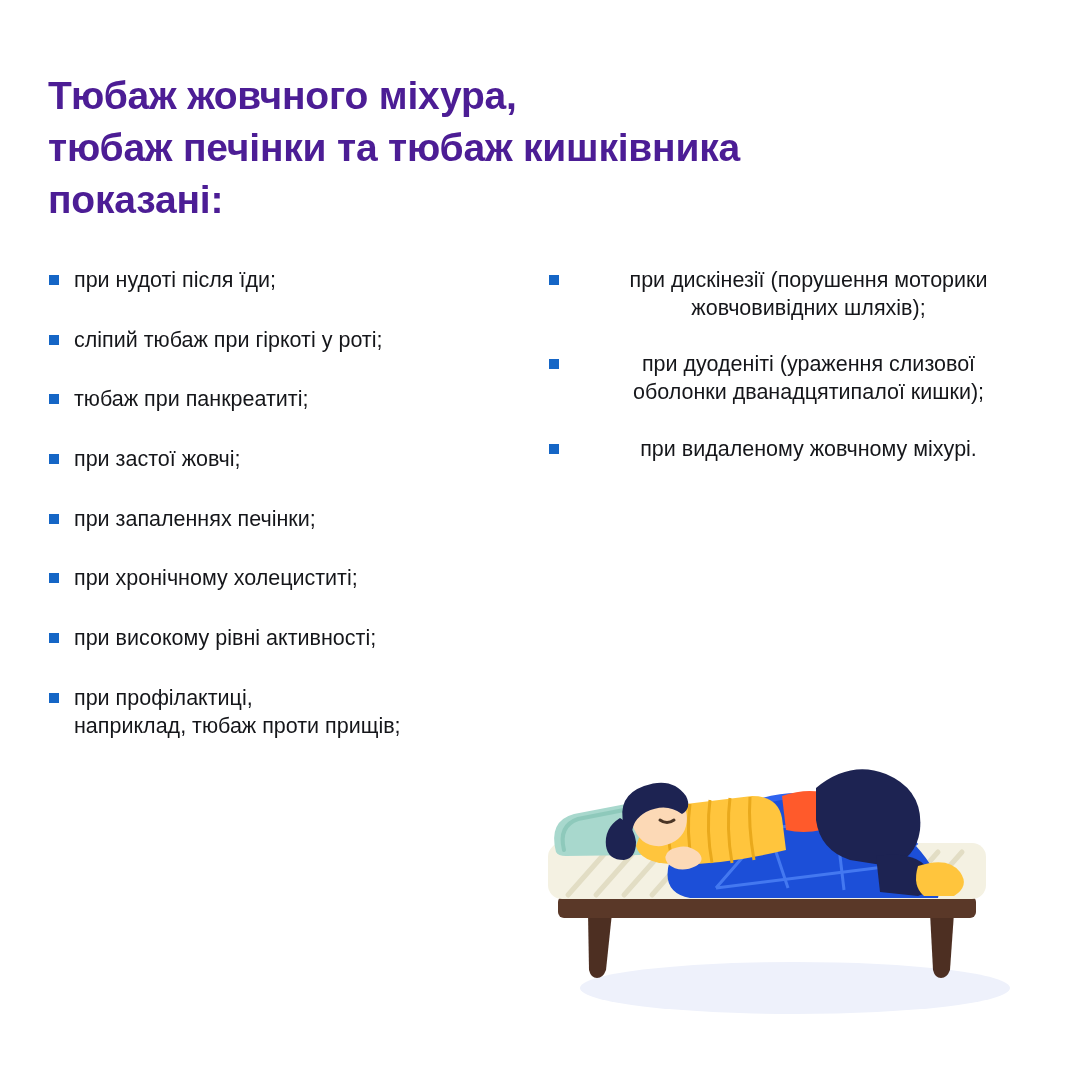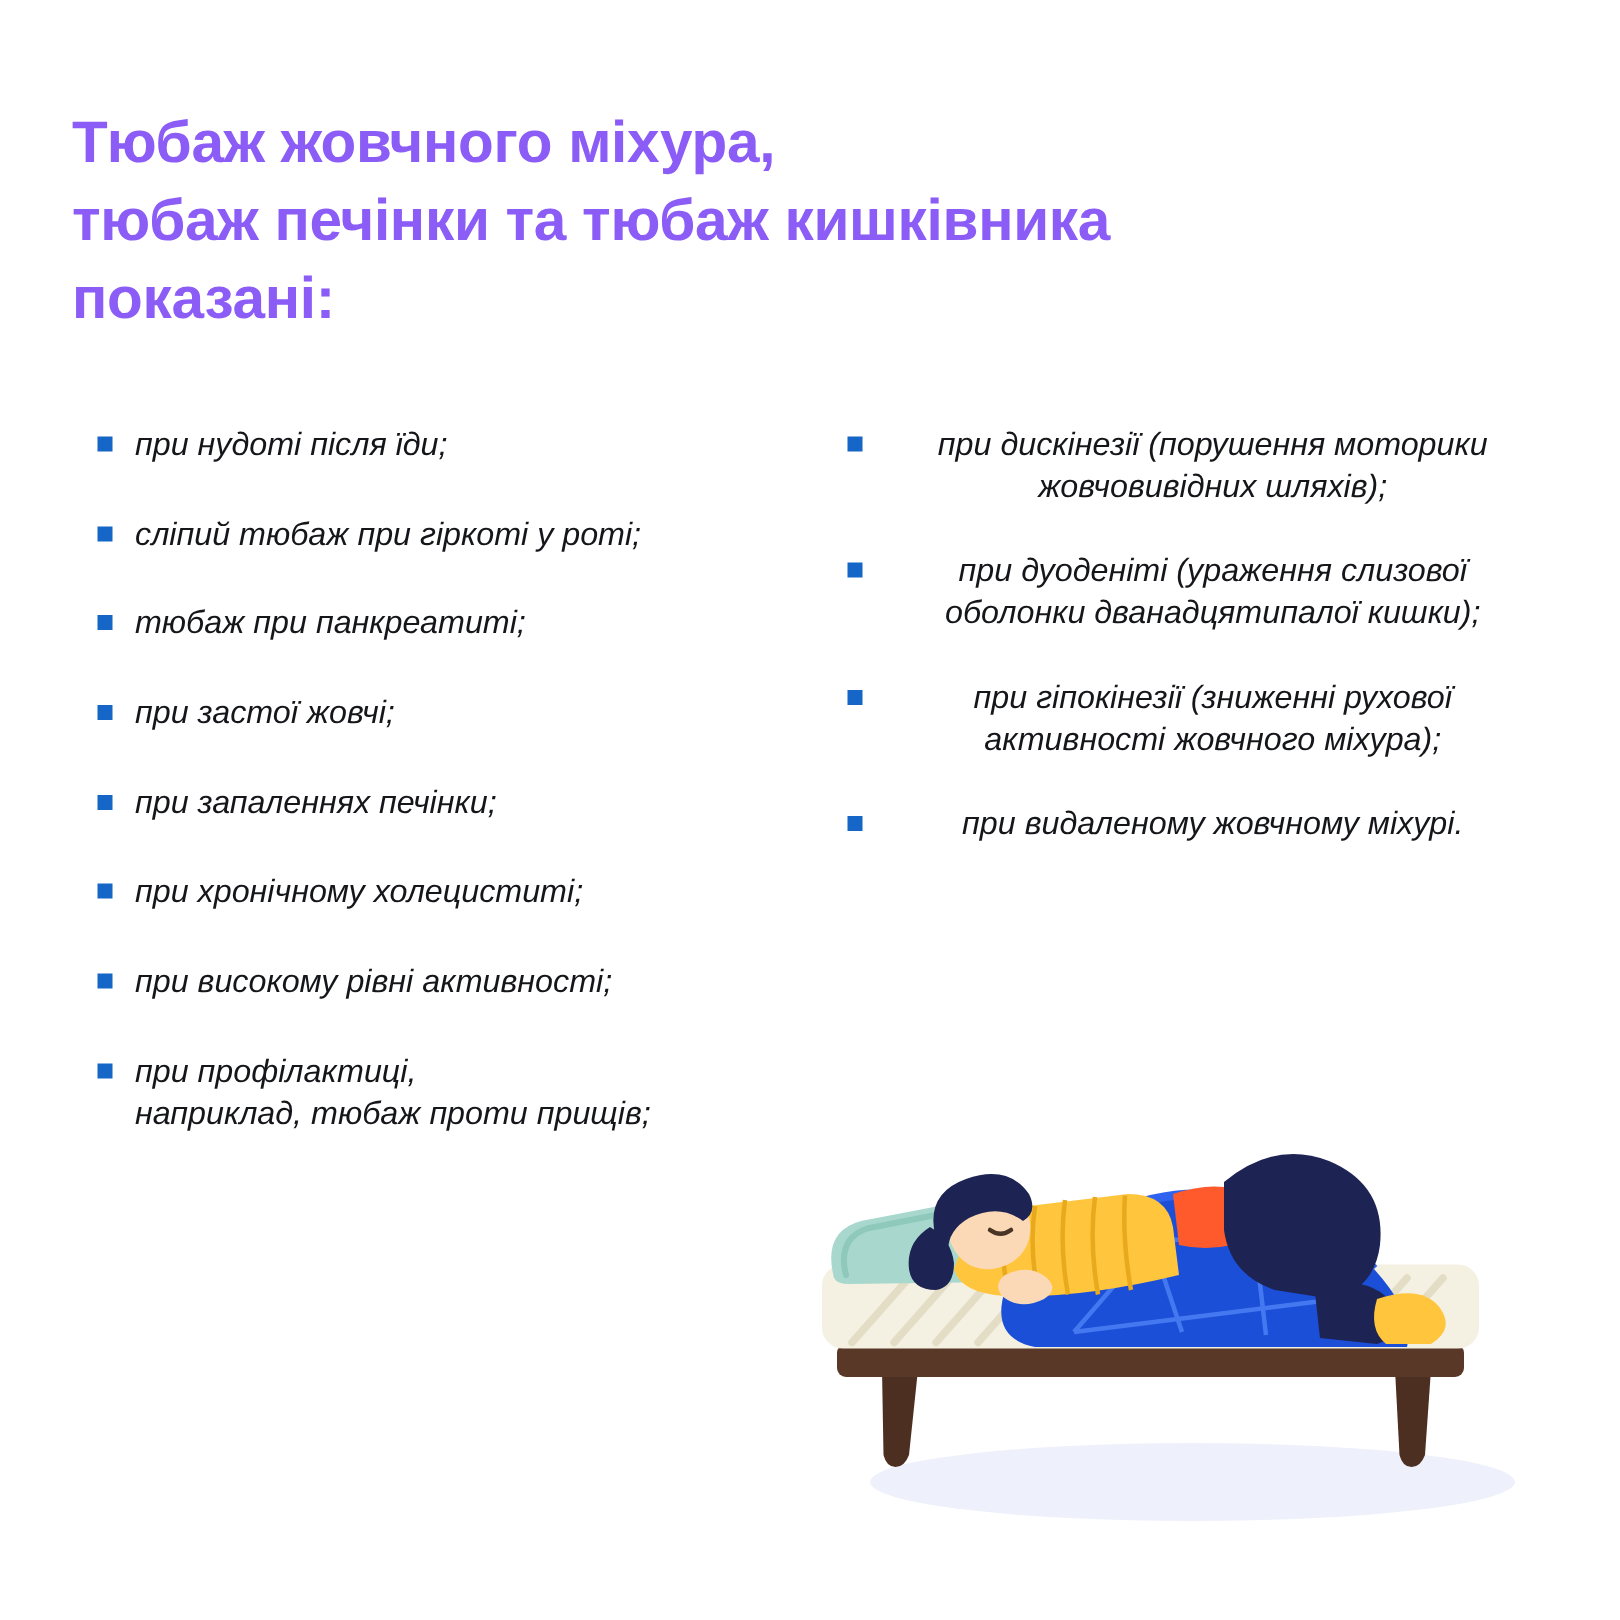--- a/index.html
+++ b/index.html
@@ -25,43 +25,42 @@
 
   .title {
     position: absolute;
     left: 48px;
     top: 44px;
     width: 960px;
     font-size: 39px;
     font-weight: bold;
     line-height: 1.33;
     letter-spacing: -0.2px;
-    color: #8b5cf6;
+    color: #4c1d95;
   }
   .title-line { display: block; white-space: nowrap; }
 
   .columns {
     position: absolute;
     left: 48px;
     top: 266px;
     width: 995px;
   }
 
   .col {
     position: absolute;
     top: 0;
   }
   .col-left { left: 0; width: 500px; }
   .col-right { left: 500px; width: 495px; }
 
   ul.bullets {
     list-style: none;
-    margin: 16px;
+    margin: 0;
     padding: 0;
-    font-style: italic;
   }
   ul.bullets li {
     position: relative;
     padding-left: 26px;
     margin: 0 0 31.5px 0;
     font-size: 21.5px;
     line-height: 1.31;
     color: #15161a;
   }
   .col-right ul.bullets li {
@@ -146,25 +145,20 @@
       <ul class="bullets">
         <li>
           <span class="marker"></span>
           <span class="txt">при дискінезії (порушення моторики
 жовчовивідних шляхів);</span>
         </li>
         <li>
           <span class="marker"></span>
           <span class="txt">при дуоденіті (ураження слизової
 оболонки дванадцятипалої кишки);</span>
-        </li>
-        <li>
-          <span class="marker"></span>
-          <span class="txt">при гіпокінезії (зниженні рухової
-активності жовчного міхура);</span>
         </li>
         <li>
           <span class="marker"></span>
           <span class="txt">при видаленому жовчному міхурі.</span>
         </li>
       </ul>
     </div>
 
   </div>
 

